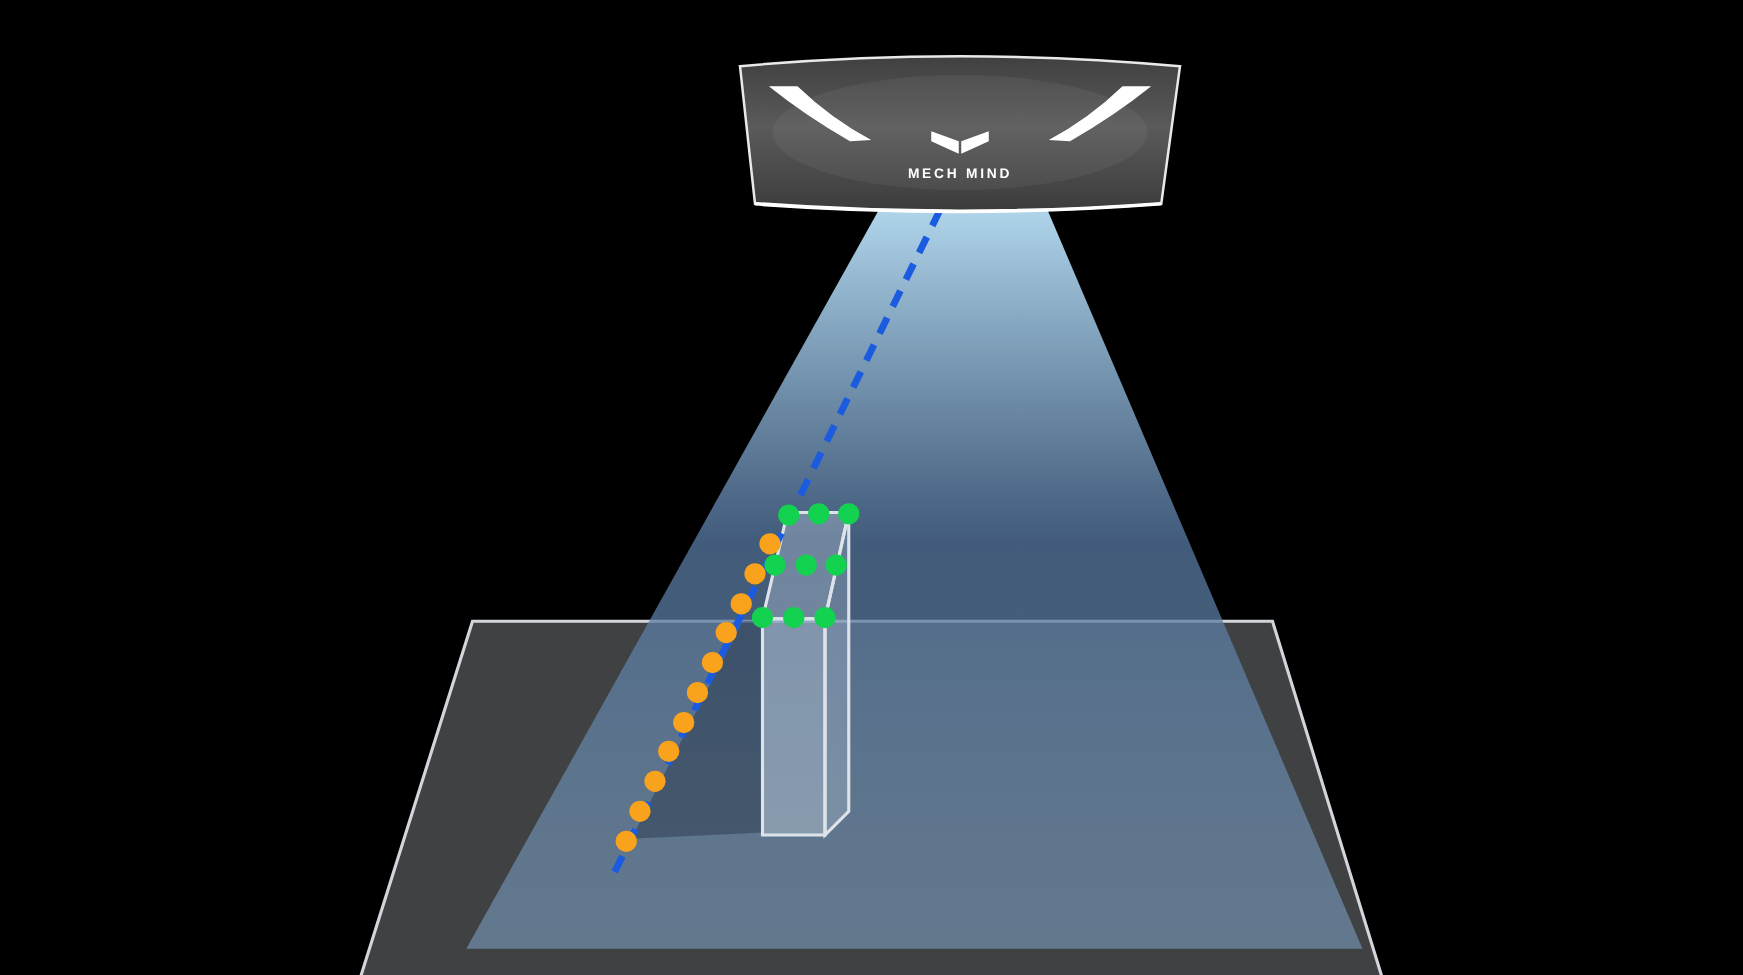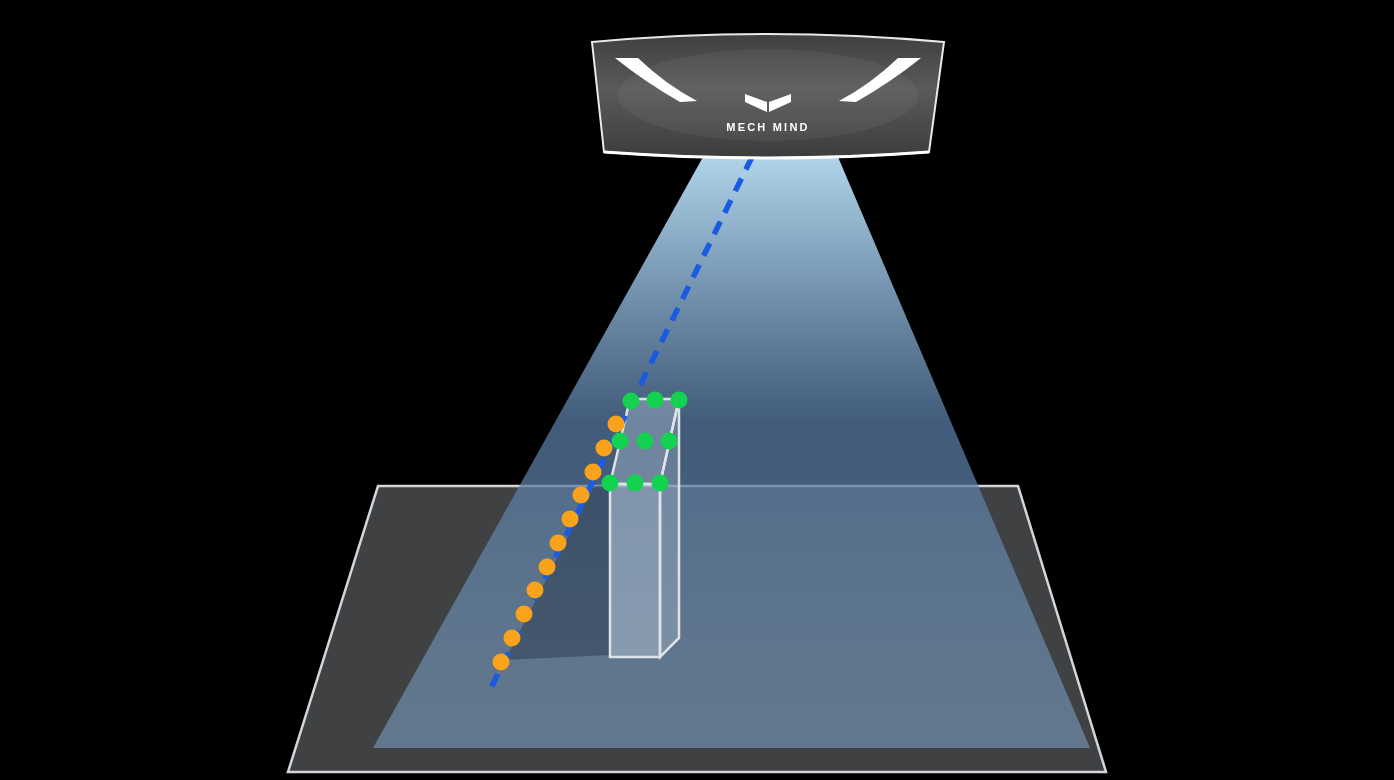--- a/index.html
+++ b/index.html
@@ -9,20 +9,21 @@
     height: 780px;
     background: #000000;
     overflow: hidden;
     font-family: "Liberation Sans", sans-serif;
   }
   .stage {
     position: relative;
     width: 1394px;
     height: 559px;
     background: #000000;
+    margin-top: 11px;
   }
   svg { display: block; }
   text.brand {
     font-family: "Liberation Sans", sans-serif;
     font-weight: bold;
   }
 </style>
 </head>
 <body>
 

